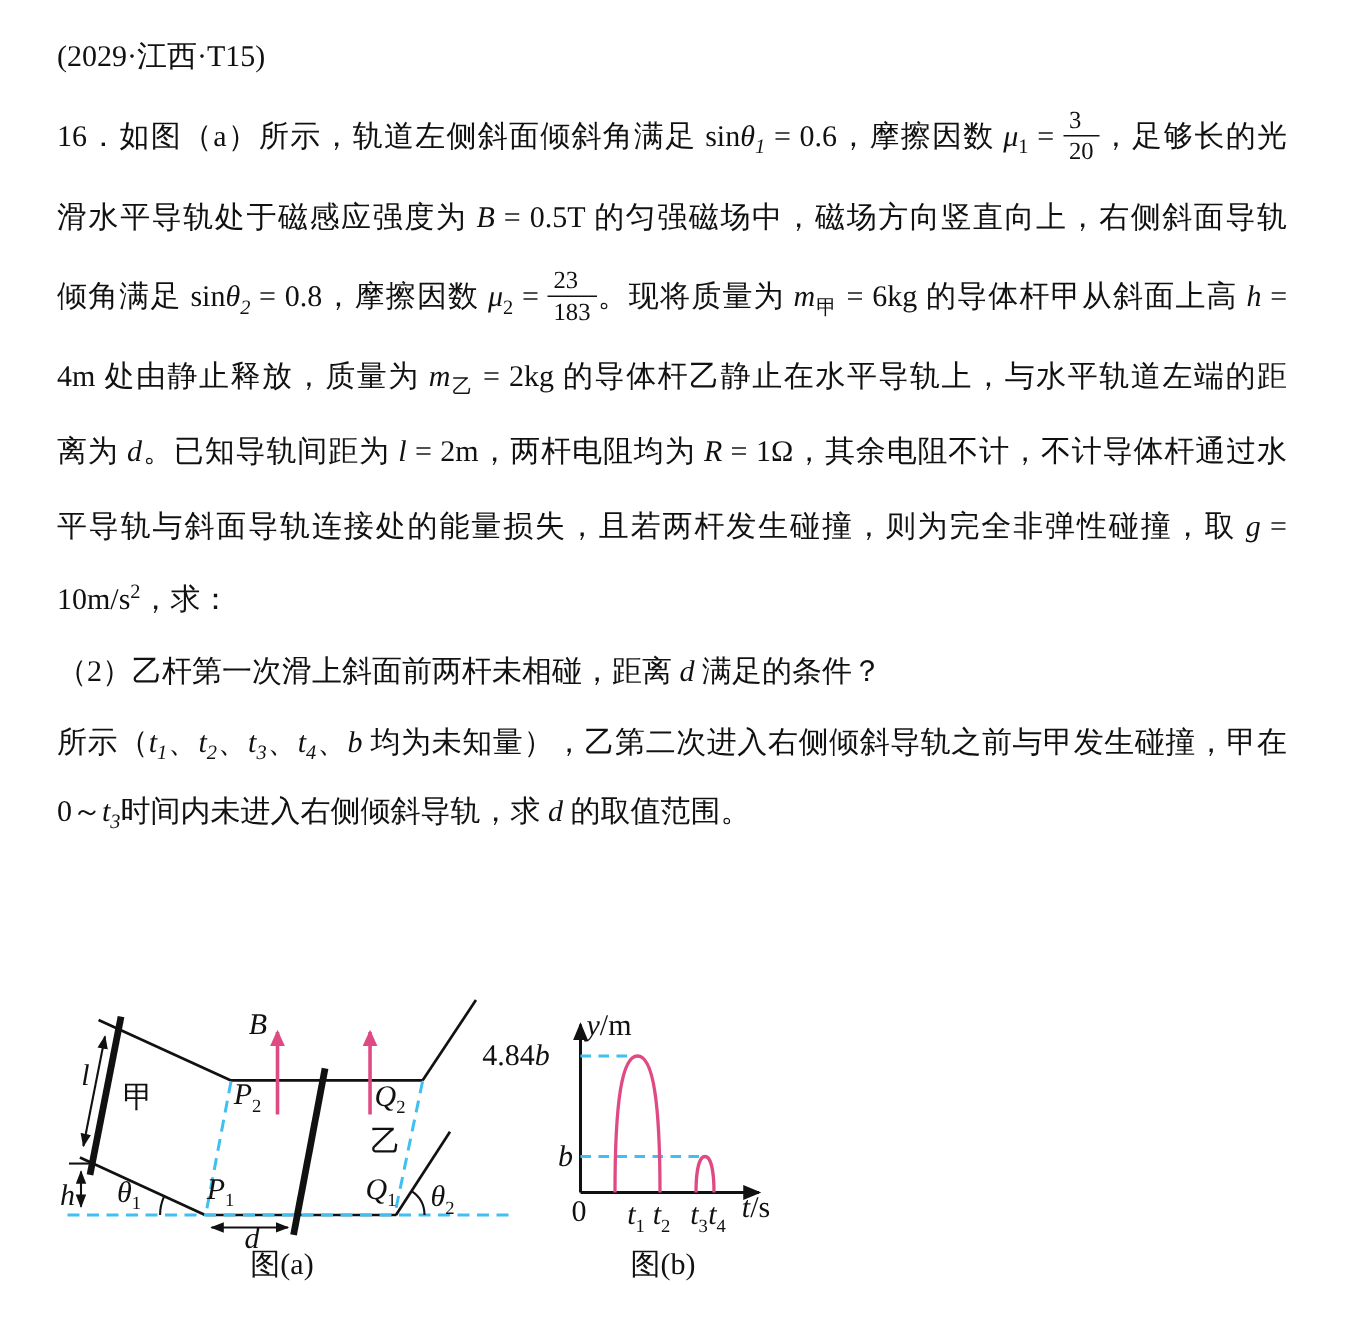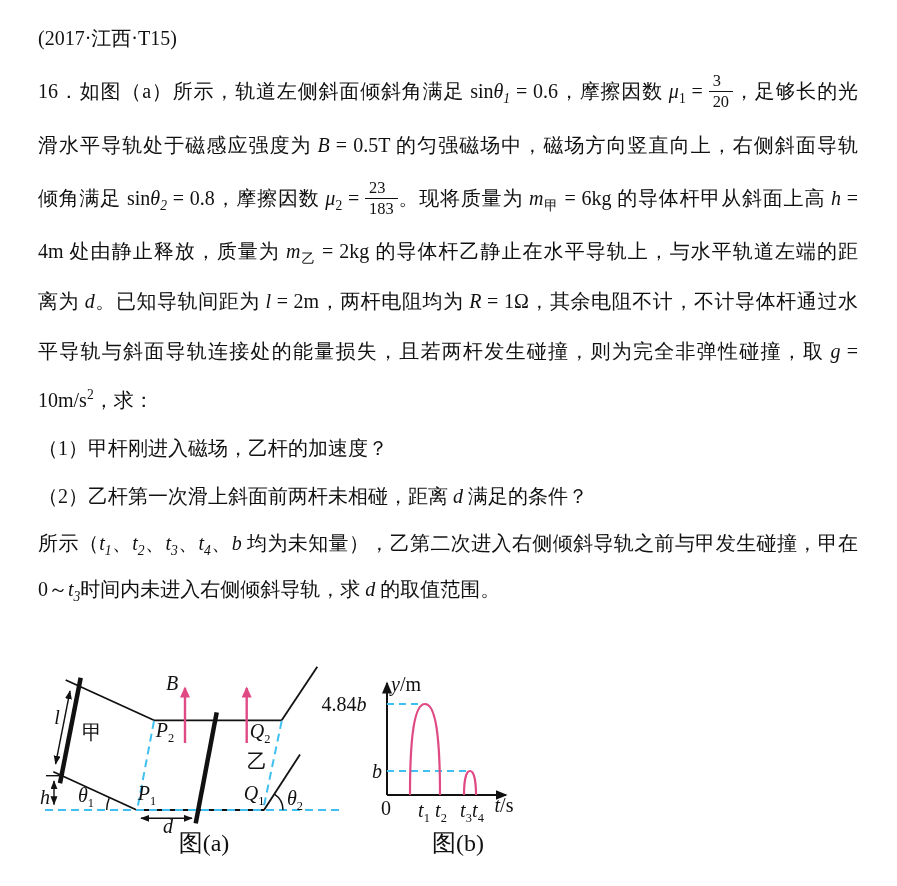--- a/index.html
+++ b/index.html
@@ -16,35 +16,34 @@
   sup{font-size:0.68em;line-height:0;}
   .frac{display:inline-block;vertical-align:middle;text-align:center;
         font-size:0.82em;line-height:1.12;transform:translateY(-2px);}
   .frac .num{display:block;padding:0 4px 1px;border-bottom:1.4px solid #111;}
   .frac .den{display:block;padding:1px 4px 0;}
   .figures{position:absolute;left:0;top:655px;width:897px;height:231px;}
   .figures svg{position:absolute;left:0;top:0;}
   .fig-label{position:absolute;transform:translate(-50%,-50%);
              font-size:20px;white-space:nowrap;line-height:1;}
   .fig-label sub{font-size:0.62em;}
-  .caption{font-size:24px;margin-left:16px;}
+  .caption{font-size:20px;}
 </style>
 </head>
 <body>
 
 <div class="text-block">
-  <div class="line" style="height:48px;line-height:48px;">(2017·江西·T15)</div>
+  <div class="line" style="height:48px;line-height:48px;">(2029·江西·T15)</div>
   <div class="line fill" style="height:58px;line-height:58px;">16．如图（a）所示，轨道左侧斜面倾斜角满足 sin<i>θ</i><sub><i>1</i></sub> = 0.6，摩擦因数 <i>μ</i><sub>1</sub> = <span class="frac"><span class="num">3</span><span class="den">20</span></span>，足够长的光</div>
   <div class="line fill" style="height:50px;line-height:50px;">滑水平导轨处于磁感应强度为 <i>B</i> = 0.5T 的匀强磁场中，磁场方向竖直向上，右侧斜面导轨</div>
   <div class="line fill" style="height:56px;line-height:56px;">倾角满足 sin<i>θ</i><sub><i>2</i></sub> = 0.8，摩擦因数 <i>μ</i><sub>2</sub> = <span class="frac"><span class="num">23</span><span class="den">183</span></span>。现将质量为 <i>m</i><sub>甲</sub> = 6kg 的导体杆甲从斜面上高 <i>h</i> =</div>
   <div class="line fill" style="height:50px;line-height:50px;">4m 处由静止释放，质量为 <i>m</i><sub>乙</sub> = 2kg 的导体杆乙静止在水平导轨上，与水平轨道左端的距</div>
   <div class="line fill" style="height:50px;line-height:50px;">离为 <i>d</i>。已知导轨间距为 <i>l</i> = 2m，两杆电阻均为 <i>R</i> = 1Ω，其余电阻不计，不计导体杆通过水</div>
   <div class="line fill" style="height:50px;line-height:50px;">平导轨与斜面导轨连接处的能量损失，且若两杆发生碰撞，则为完全非弹性碰撞，取 <i>g</i> =</div>
   <div class="line" style="height:48px;line-height:48px;">10m/s<sup>2</sup>，求：</div>
-  <div class="line" style="height:48px;line-height:48px;">（1）甲杆刚进入磁场，乙杆的加速度？</div>
   <div class="line" style="height:48px;line-height:48px;">（2）乙杆第一次滑上斜面前两杆未相碰，距离 <i>d</i> 满足的条件？</div>
   <div class="line fill" style="height:46px;line-height:46px;">所示（<i>t</i><sub><i>1</i></sub>、<i>t</i><sub><i>2</i></sub>、<i>t</i><sub><i>3</i></sub>、<i>t</i><sub><i>4</i></sub>、<i>b</i> 均为未知量），乙第二次进入右侧倾斜导轨之前与甲发生碰撞，甲在</div>
   <div class="line" style="height:46px;line-height:46px;">0～<i>t</i><sub><i>3</i></sub>时间内未进入右侧倾斜导轨，求 <i>d</i> 的取值范围。</div>
 </div>
 
 <div class="figures">
   <svg width="897" height="231" viewBox="0 0 897 231">
     <defs>
       <marker id="mb" orient="auto-start-reverse" markerUnits="userSpaceOnUse" markerWidth="10" markerHeight="8" refX="8.2" refY="3.5">
         <path d="M0,0 L9,3.5 L0,7 Z" fill="#111"></path>

